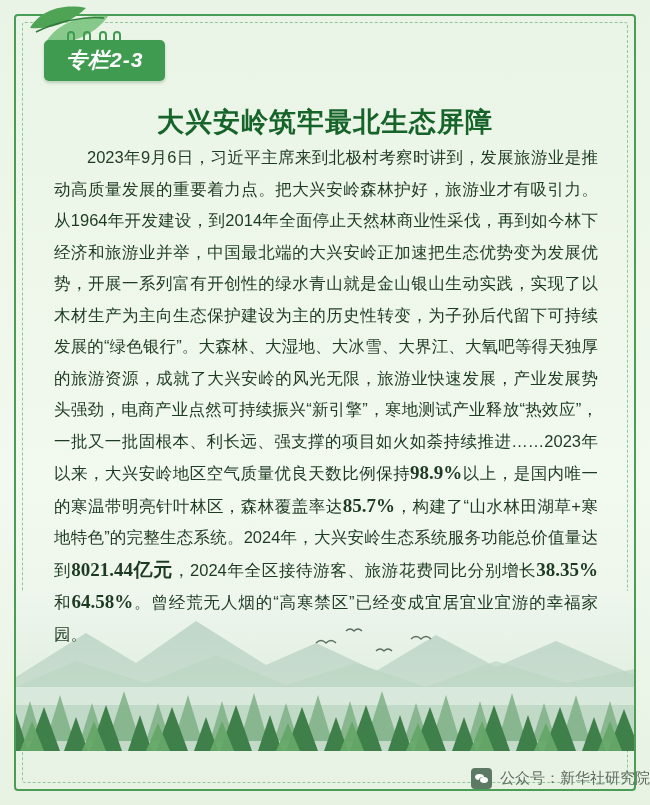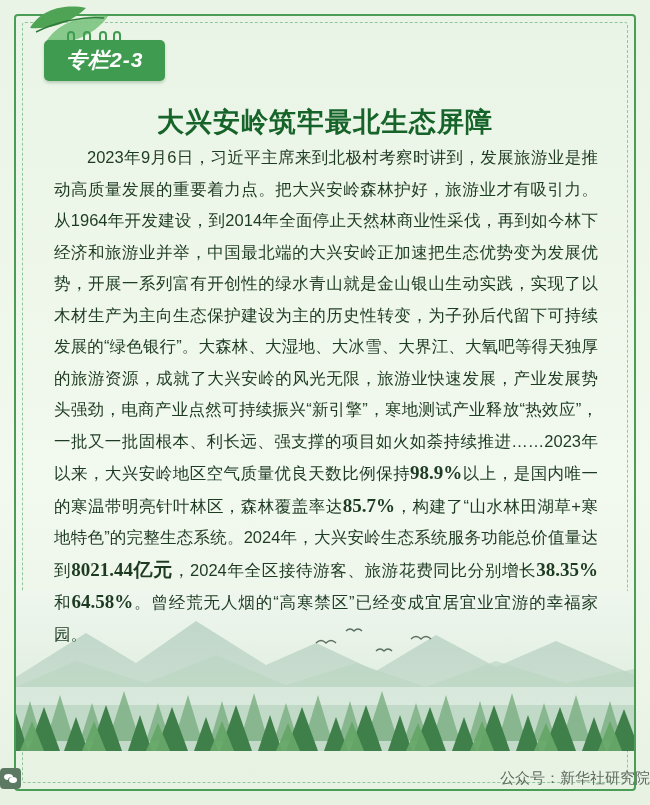--- a/index.html
+++ b/index.html
@@ -130,21 +130,21 @@
   }
 
   .footer {
     position: absolute;
     left: 0;
     bottom: 0;
     width: 650px;
     height: 54px;
     display: flex;
     align-items: center;
-    justify-content: space-between;
+    justify-content: flex-end;
     gap: 8px;
     color: #5d6b5f;
     font-size: 15px;
     z-index: 8;
   }
   .wechat-badge {
     width: 21px;
     height: 21px;
     border-radius: 4px;
     background: #5c7a63;

